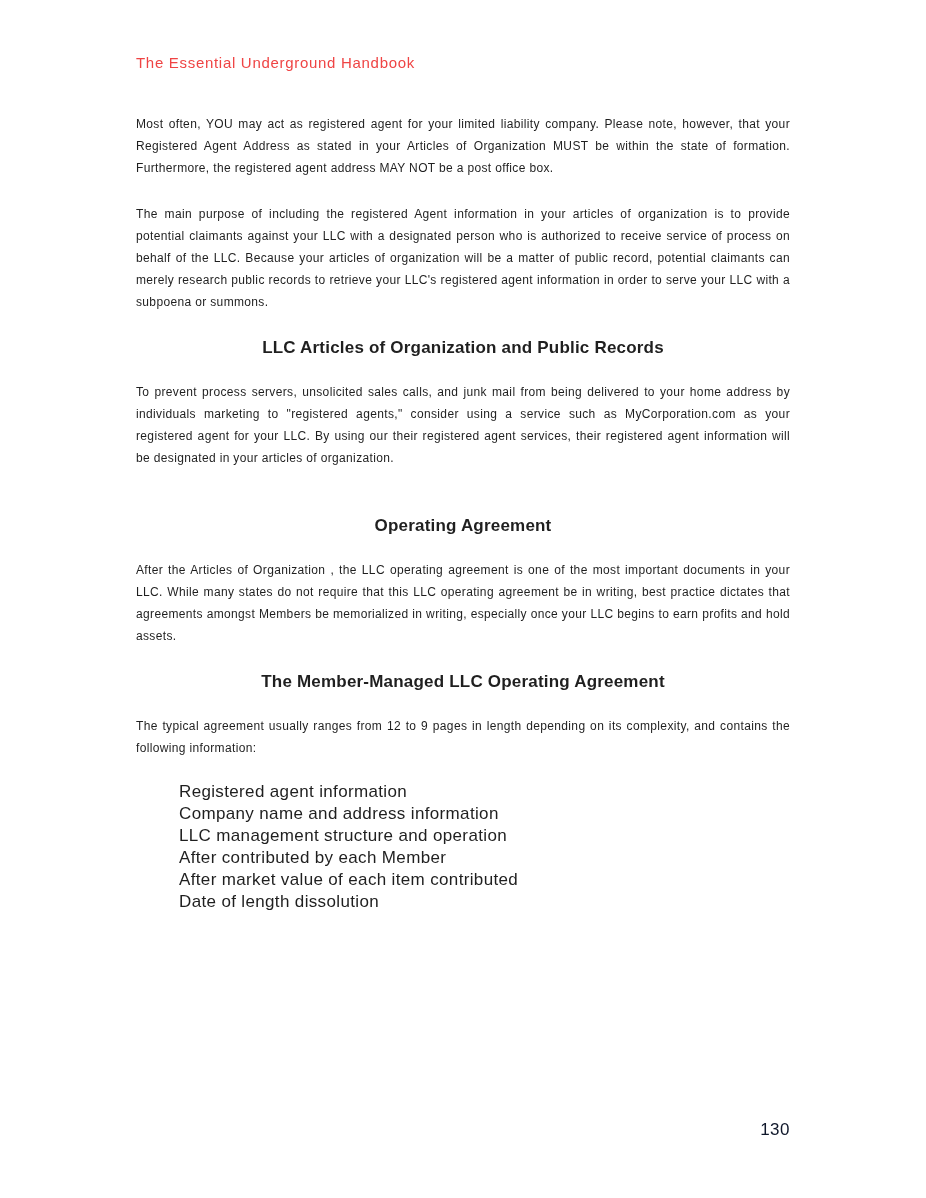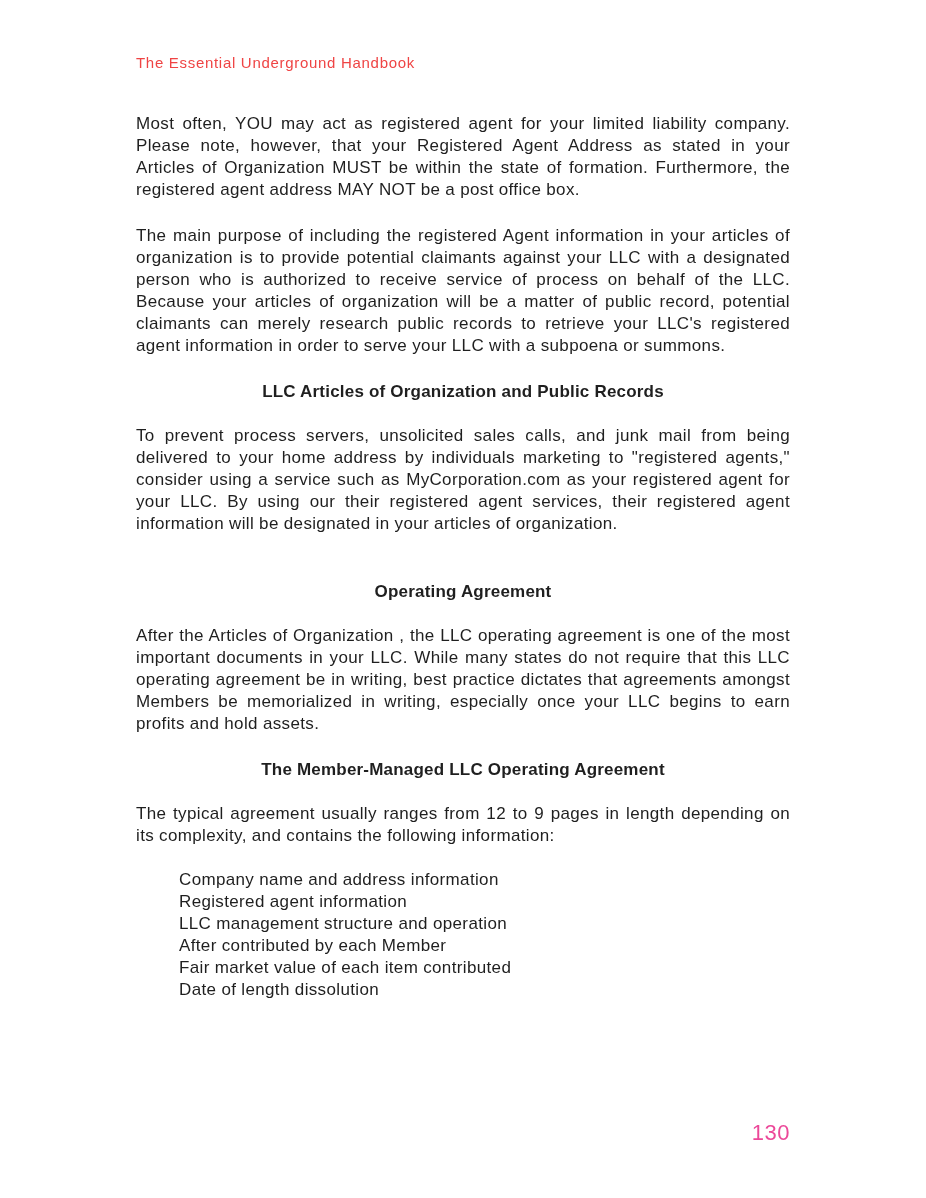--- a/index.html
+++ b/index.html
@@ -20,21 +20,21 @@
   }
   .running-header {
     font-size: 15px;
     line-height: 16px;
     font-weight: 400;
     color: #ef4444;
     letter-spacing: 0.7px;
     margin: 0 0 42px 0;
   }
   .para {
-    font-size: 17px;
+    font-size: 12px;
     line-height: 22px;
     letter-spacing: 0.35px;
     text-align: justify;
     margin: 0 0 24px 0;
   }
   .para.tight { margin-bottom: 22px; }
   .heading {
     font-size: 17px;
     line-height: 22px;
     letter-spacing: 0.2px;
@@ -51,23 +51,23 @@
   .item-list li {
     font-size: 17px;
     line-height: 22px;
     letter-spacing: 0.35px;
     text-align: left;
   }
   .page-number {
     position: absolute;
     top: 1120px;
     right: 136px;
-    font-size: 22px;
+    font-size: 17px;
     letter-spacing: 0.5px;
-    color: #ec4899;
+    color: #0f172a;
   }
 </style>
 </head>
 <body>
 
 <div class="page">
 
   <div class="running-header">The Essential Underground Handbook</div>
 
   <p class="para">Most often, YOU may act as registered agent for your limited liability company.  Please note, however, that your Registered Agent Address as stated in your Articles of Organization MUST be within the state of formation.  Furthermore, the registered agent address MAY NOT be a post office box.</p>
@@ -80,23 +80,23 @@
 
   <h2 class="heading big-gap-before">Operating Agreement</h2>
 
   <p class="para">After the Articles of Organization , the LLC operating agreement is one of the most important documents in your LLC. While many states do not require that this LLC operating agreement be in writing, best practice dictates that agreements amongst Members be memorialized in writing, especially once your LLC begins to earn profits and  hold assets.</p>
 
   <h2 class="heading">The Member-Managed LLC Operating Agreement</h2>
 
   <p class="para tight">The typical agreement usually ranges from 12 to 9 pages in length depending on its complexity, and contains the following information:</p>
 
   <ul class="item-list">
+    <li>Registered agent information</li>
     <li>Company name and address information</li>
-    <li>Registered agent information</li>
     <li>LLC management structure and operation</li>
     <li>After contributed by each Member</li>
-    <li>Fair market value of each item contributed</li>
+    <li>After market value of each item contributed</li>
     <li>Date of length dissolution</li>
   </ul>
 
   <div class="page-number">130</div>
 
 </div>
 
 </body></html>

